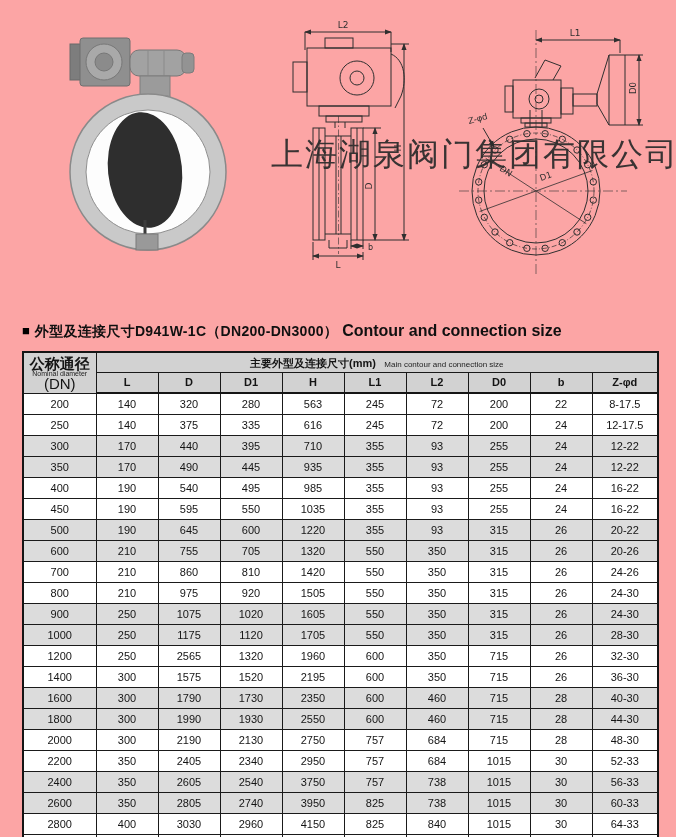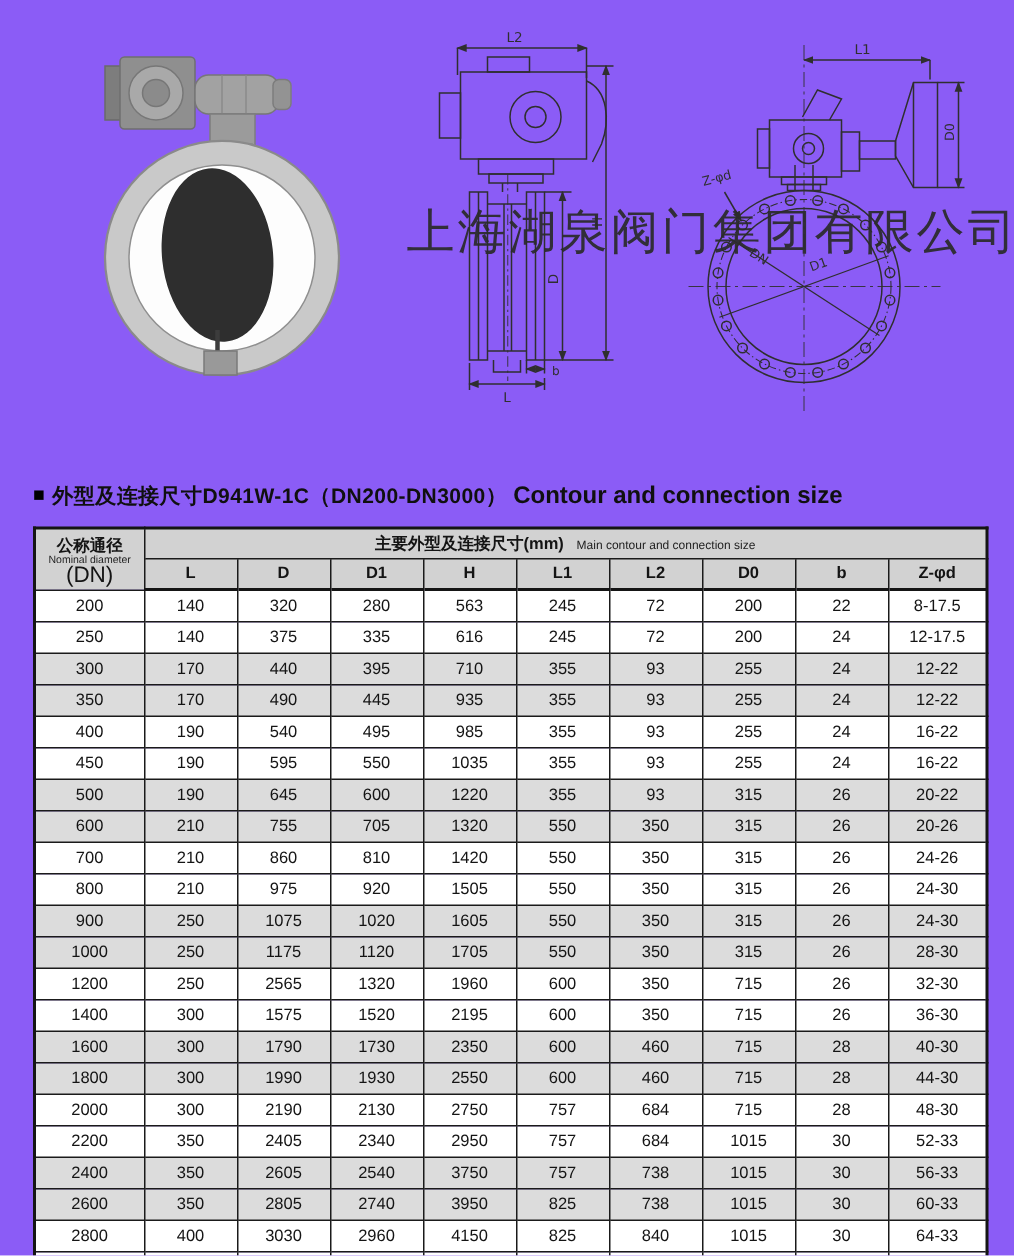--- a/index.html
+++ b/index.html
@@ -1,16 +1,16 @@
 <!DOCTYPE html>
 <html><head>
 <meta charset="utf-8">
 <style>
   html,body{margin:0;padding:0;background:#ffffff;}
-  .page{position:relative;width:676px;height:837px;background:#8b5cf6;overflow:hidden;
+  .page{position:relative;width:676px;height:837px;background:#fca5a5;overflow:hidden;
         font-family:"Liberation Sans",sans-serif;color:#111;}
   
   .fig{position:absolute;}
   #photo-fig{left:52px;top:20px;}
   #side-fig{left:283px;top:8px;}
   #front-fig{left:455px;top:10px;}
   .watermark{position:absolute;left:244px;top:133px;z-index:6;white-space:nowrap;
              font-family:"Liberation Serif","DejaVu Serif",serif;
              font-size:32px;letter-spacing:2px;color:#2b2b2b;opacity:.93;margin-left:27px;}
   
@@ -21,21 +21,21 @@
   
   .dims-table{position:absolute;left:22px;top:351px;width:635px;border-collapse:collapse;
               table-layout:fixed;border:2px solid #151515;}
   .dims-table th,.dims-table td{border:1px solid #1a1a1a;text-align:center;vertical-align:middle;
               padding:0;font-weight:normal;color:#141414;}
   .dims-table thead th{background:#d2d2d2;}
   .dims-table thead tr:last-child th{border-bottom:2px solid #151515;}
   .h1{height:20px;}
   .h2{height:21px;}
   .h2 th{font-size:11px;font-weight:bold;}
-  .dn-head .zh{display:block;font-size:11px;font-weight:bold;line-height:12px;margin-top:2px;}
+  .dn-head .zh{display:block;font-size:15px;font-weight:bold;line-height:12px;margin-top:2px;}
   .dn-head .en{display:block;font-size:7px;line-height:8px;color:#222;}
   .dn-head .unit{display:block;font-size:15px;line-height:12px;}
   .span-head .zh{font-size:11px;font-weight:bold;}
   .span-head .en{font-size:8px;font-weight:normal;margin-left:4px;color:#222;}
   .dims-table tbody td{height:20px;font-size:11px;line-height:20px;background:#ffffff;}
   .dims-table tbody tr.shaded td{background:#dcdcdc;}
   svg text{font-family:"DejaVu Sans","Liberation Sans",sans-serif;}
 </style>
 </head>
 <body>

